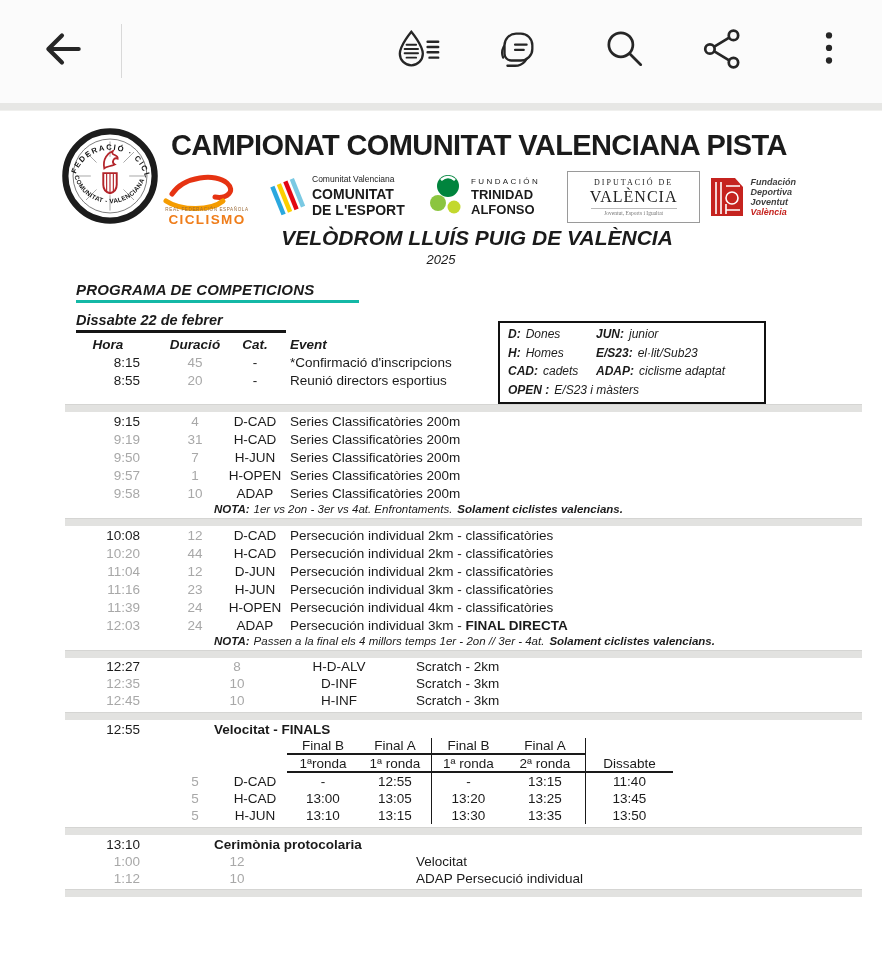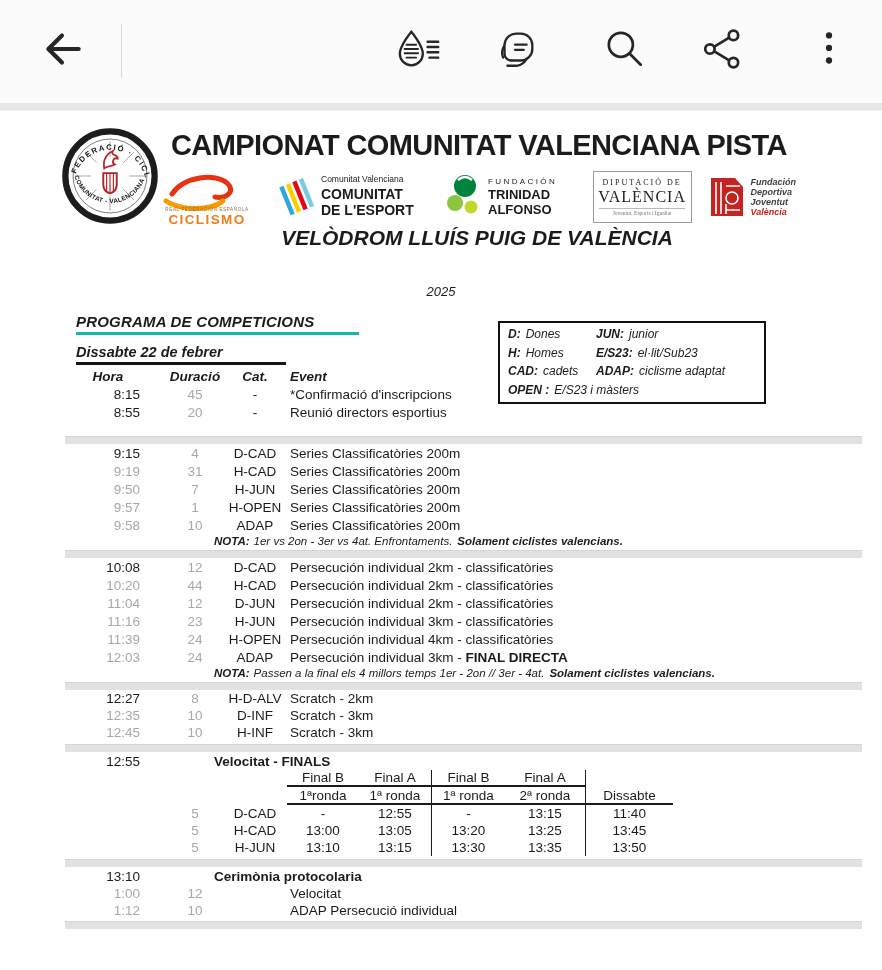--- a/index.html
+++ b/index.html
@@ -13,34 +13,34 @@
 
   
   .page-badge{position:absolute;right:0;top:118px;width:70px;height:88px;background:#f3f3f1;border-radius:22px 0 0 22px;display:flex;align-items:center;justify-content:center;font-size:35px;font-weight:500;color:#2e2e2e;}
 
   
   .document{position:relative;background:#fff;padding:17px 0 30px 76px;}
   .circle-logo{position:absolute;left:62px;top:17px;width:96px;height:96px;}
   .doc-title{margin:0 0 0 95px;font-size:29px;line-height:35px;font-weight:700;letter-spacing:-0.6px;white-space:nowrap;}
   .logos{display:flex;justify-content:space-between;align-items:center;margin:2px 86px 0 74px;height:64px;}
   .venue{margin:-4px 0 0 -76px;width:882px;box-sizing:border-box;padding-left:72px;text-align:center;font-style:italic;font-weight:700;font-size:21px;line-height:26px;white-space:nowrap;}
-  .year{margin-left:-76px;width:882px;text-align:center;font-style:italic;font-size:13px;line-height:17px;margin-top:32px;}
+  .year{margin-left:-76px;width:882px;text-align:center;font-style:italic;font-size:13px;line-height:17px;}
 
   .prog-head{margin-top:13px;width:283px;border-bottom:3px solid #14b8a6;padding-bottom:2px;font-style:italic;font-weight:700;font-size:15px;letter-spacing:0.2px;}
   .day-head{margin-top:9px;width:210px;border-bottom:3px solid #161616;padding-bottom:2px;font-style:italic;font-weight:700;font-size:14.5px;}
 
   
   .legend{position:absolute;left:498px;top:210px;width:268px;box-sizing:border-box;border:2px solid #111;background:#fff;padding:2px 8px 3px;font-size:12px;font-style:italic;line-height:18.5px;}
   .lrow{display:flex;white-space:nowrap;}
   .lc1{width:88px;display:flex;}
   .lk{font-weight:700;margin-right:5px;}
 
   
   .prow{display:flex;align-items:center;height:18px;font-size:13.5px;margin-top:0;}
-  .prow.h17{height:17px;}
+  .prow.h17{height:17px;gap:42px;}
   .ch{width:64px;display:flex;justify-content:flex-end;white-space:nowrap;}
   .cd{width:70px;margin-left:20px;display:flex;justify-content:center;}
   .cc{width:46px;margin-left:2px;display:flex;justify-content:center;white-space:nowrap;}
   .ce{margin-left:12px;white-space:nowrap;}
   .hdr{font-weight:700;font-style:italic;height:17px;margin-top:3px;}
   .hdr .ch{justify-content:center;}
   .gray{color:#a8a8a8;}
   .ttl{margin-left:74px;font-weight:700;white-space:nowrap;}
   .ttl.reg{font-weight:400;}
   .nota{margin-left:138px;height:14px;display:flex;align-items:center;font-size:11.5px;font-style:italic;white-space:nowrap;}
@@ -53,21 +53,21 @@
   
   .vr{display:flex;align-items:center;height:17px;font-size:13.5px;}
   .vr.r18{height:18px;}
   .vsp{width:64px;} .vsd{width:70px;margin-left:20px;display:flex;justify-content:center;} .vsc{width:46px;margin-left:2px;display:flex;justify-content:center;}
   .vc{display:flex;justify-content:center;align-items:center;height:100%;box-sizing:border-box;white-space:nowrap;}
   .v1{width:72px;margin-left:9px;} .v2{width:72px;} .v3{width:74px;} .v4{width:80px;} .v5{width:88px;}
   .vl{border-left:1.5px solid #1a1a1a;}
   .hb{border-bottom:2px solid #1a1a1a;}
 
   
-  .dip-box{width:99px;height:52px;border:1.5px solid #9a9a9a;box-sizing:border-box;display:flex;flex-direction:column;align-items:center;justify-content:center;font-family:"Liberation Serif",serif;background:#fff;}
+  .dip-box{width:133px;height:52px;border:1.5px solid #9a9a9a;box-sizing:border-box;display:flex;flex-direction:column;align-items:center;justify-content:center;font-family:"Liberation Serif",serif;background:#fff;}
   .dip1{font-size:8px;letter-spacing:2px;color:#222;}
   .dip2{font-size:16px;letter-spacing:1px;color:#222;margin-top:1px;}
   .dip-rule{width:86px;height:1px;background:#bbb;margin:2px 0 1px;}
   .dip3{font-size:5.5px;color:#777;}
   .fdm{display:flex;align-items:center;gap:6px;}
   .fdm-txt{font-size:9px;line-height:10px;font-weight:700;font-style:italic;color:#3f3f3f;}
   .fdm-txt .red{color:#c5231f;}
 </style>
 </head>
 <body>

